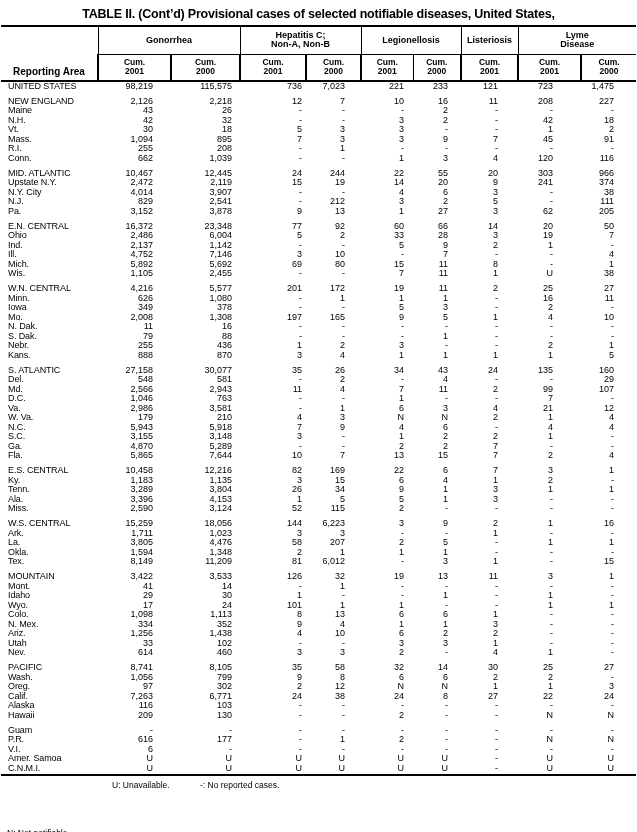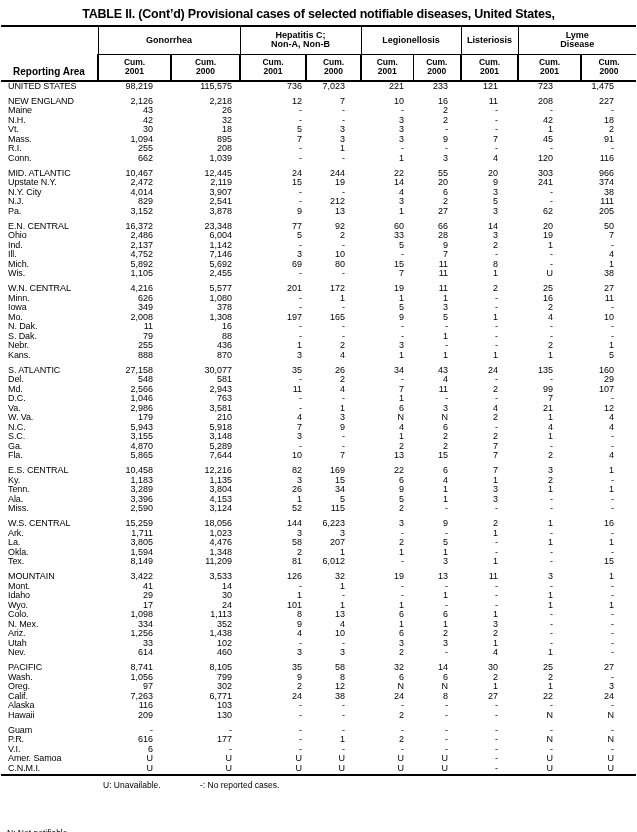--- a/index.html
+++ b/index.html
@@ -90,21 +90,21 @@
     margin-top: 1px;
   }
   .footnotes {
     position: relative;
     height: 14px;
     margin-top: 4px;
     font-size: 8.5px;
   }
   .fn { position: absolute; top: 0; white-space: nowrap; }
   .fn0 { left: 7px; margin-top: 48px; }
-  .fn1 { left: 103px; }
+  .fn1 { left: 112px; }
   .fn2 { left: 200px; }
 </style>
 </head>
 <body>
 
 <div class="page">
 
   <div class="title-block">
     <div class="title-line">TABLE II. (Cont’d) Provisional cases of selected notifiable diseases, United States,</div>
   </div>

